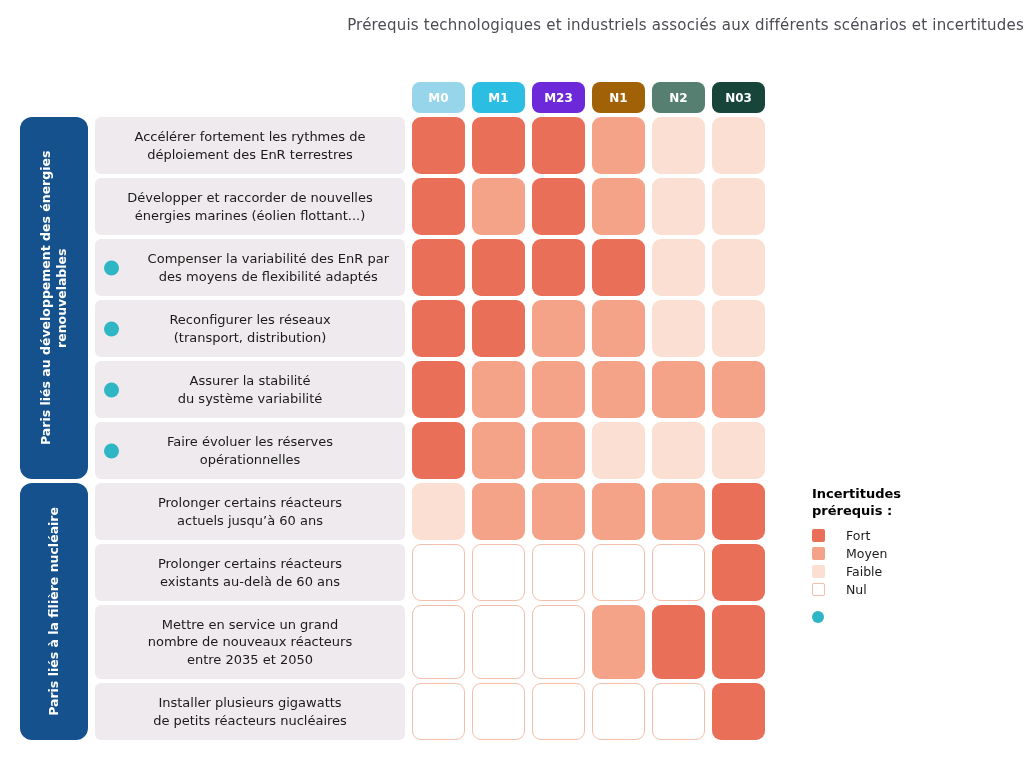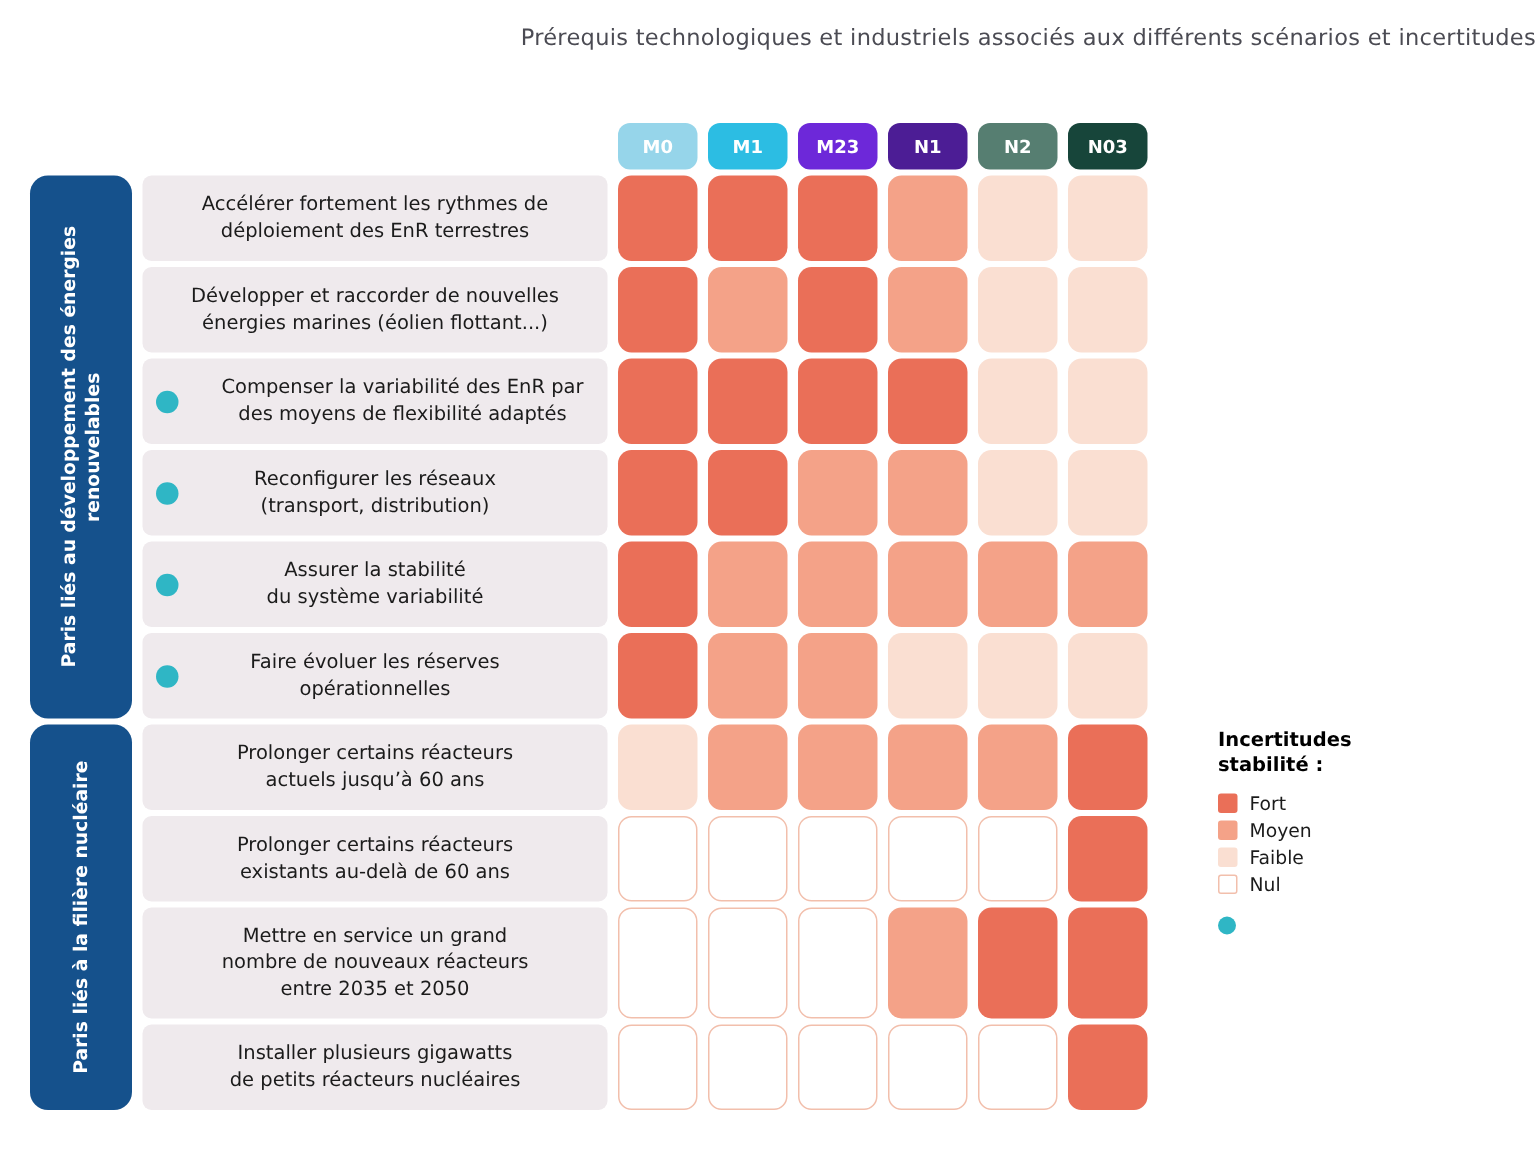--- a/index.html
+++ b/index.html
@@ -47,21 +47,21 @@
   .cell.moyen, .legend-swatch.moyen { background:#F4A288; }
   .cell.faible, .legend-swatch.faible { background:#FADFD2; }
   .cell.nul, .legend-swatch.nul     { background:#ffffff; border:1px solid #F2BFAC; }
   .right-panel { position:absolute; left:812px; top:486px; width:206px; }
   .legend-title {
     font-weight:bold; font-size:13px; color:#000;
     white-space:pre-line; line-height:1.3;
   }
   .legend-items { margin-top:8px; }
   .legend-item {
-    display:flex; align-items:center; gap:8px;
+    display:flex; align-items:center; gap:21px;
     font-size:12.5px; color:#1b1b1b; margin-bottom:3px;text-align:center;
   }
   .legend-swatch { width:13px; height:13px; border-radius:2px; box-sizing:border-box; flex:0 0 auto; }
   .footnote {
     margin-top:12px; display:flex; gap:6px;
     font-size:12.5px; line-height:1.32; color:#1b1b1b;
   }
   .footnote .fdot {
     width:12px; height:12px; border-radius:50%; background:#2FB6C5;
     flex:0 0 auto; margin-top:2px;
@@ -70,21 +70,21 @@
 </style>
 </head>
 <body>
 
 <div class="page">
   <div class="title">Prérequis technologiques et industriels associés aux différents scénarios et incertitudes</div>
   <div class="matrix" id="matrix">
       <div class="chip" style="grid-area: 1 / 3; background: rgb(150, 213, 234);">M0</div>
       <div class="chip" style="grid-area: 1 / 4; background: rgb(44, 189, 227);">M1</div>
       <div class="chip" style="grid-area: 1 / 5; background: #6d28d9;">M23</div>
-      <div class="chip" style="grid-area: 1 / 6; background: #4c1d95;">N1</div>
+      <div class="chip" style="grid-area: 1 / 6; background: #a16207;">N1</div>
       <div class="chip" style="grid-area: 1 / 7; background: rgb(86, 126, 113);">N2</div>
       <div class="chip" style="grid-area: 1 / 8; background: rgb(23, 69, 58);">N03</div>
       <div class="side-group" style="grid-area: 2 / 1 / 8;">
         <span>Paris liés au développement des énergies renouvelables</span>
       </div>
       <div class="side-group" style="grid-area: 8 / 1 / 12;">
         <span>Paris liés à la filière nucléaire</span>
       </div>
       <div class="row-label" style="grid-area: 2 / 2;">
         <span class="lab-text">Accélérer fortement les rythmes de
@@ -187,21 +187,21 @@
       </div>
       <div class="cell nul" style="grid-area: 11 / 3;"></div>
       <div class="cell nul" style="grid-area: 11 / 4;"></div>
       <div class="cell nul" style="grid-area: 11 / 5;"></div>
       <div class="cell nul" style="grid-area: 11 / 6;"></div>
       <div class="cell nul" style="grid-area: 11 / 7;"></div>
       <div class="cell fort" style="grid-area: 11 / 8;"></div>
     </div>
   <div class="right-panel">
     <div class="legend-title">Incertitudes
-stabilité :</div>
+prérequis :</div>
     <div class="legend-items" id="legend-items">
         <div class="legend-item">
           <span class="legend-swatch fort"></span>
           <span>Fort</span>
         </div>
         <div class="legend-item">
           <span class="legend-swatch moyen"></span>
           <span>Moyen</span>
         </div>
         <div class="legend-item">

